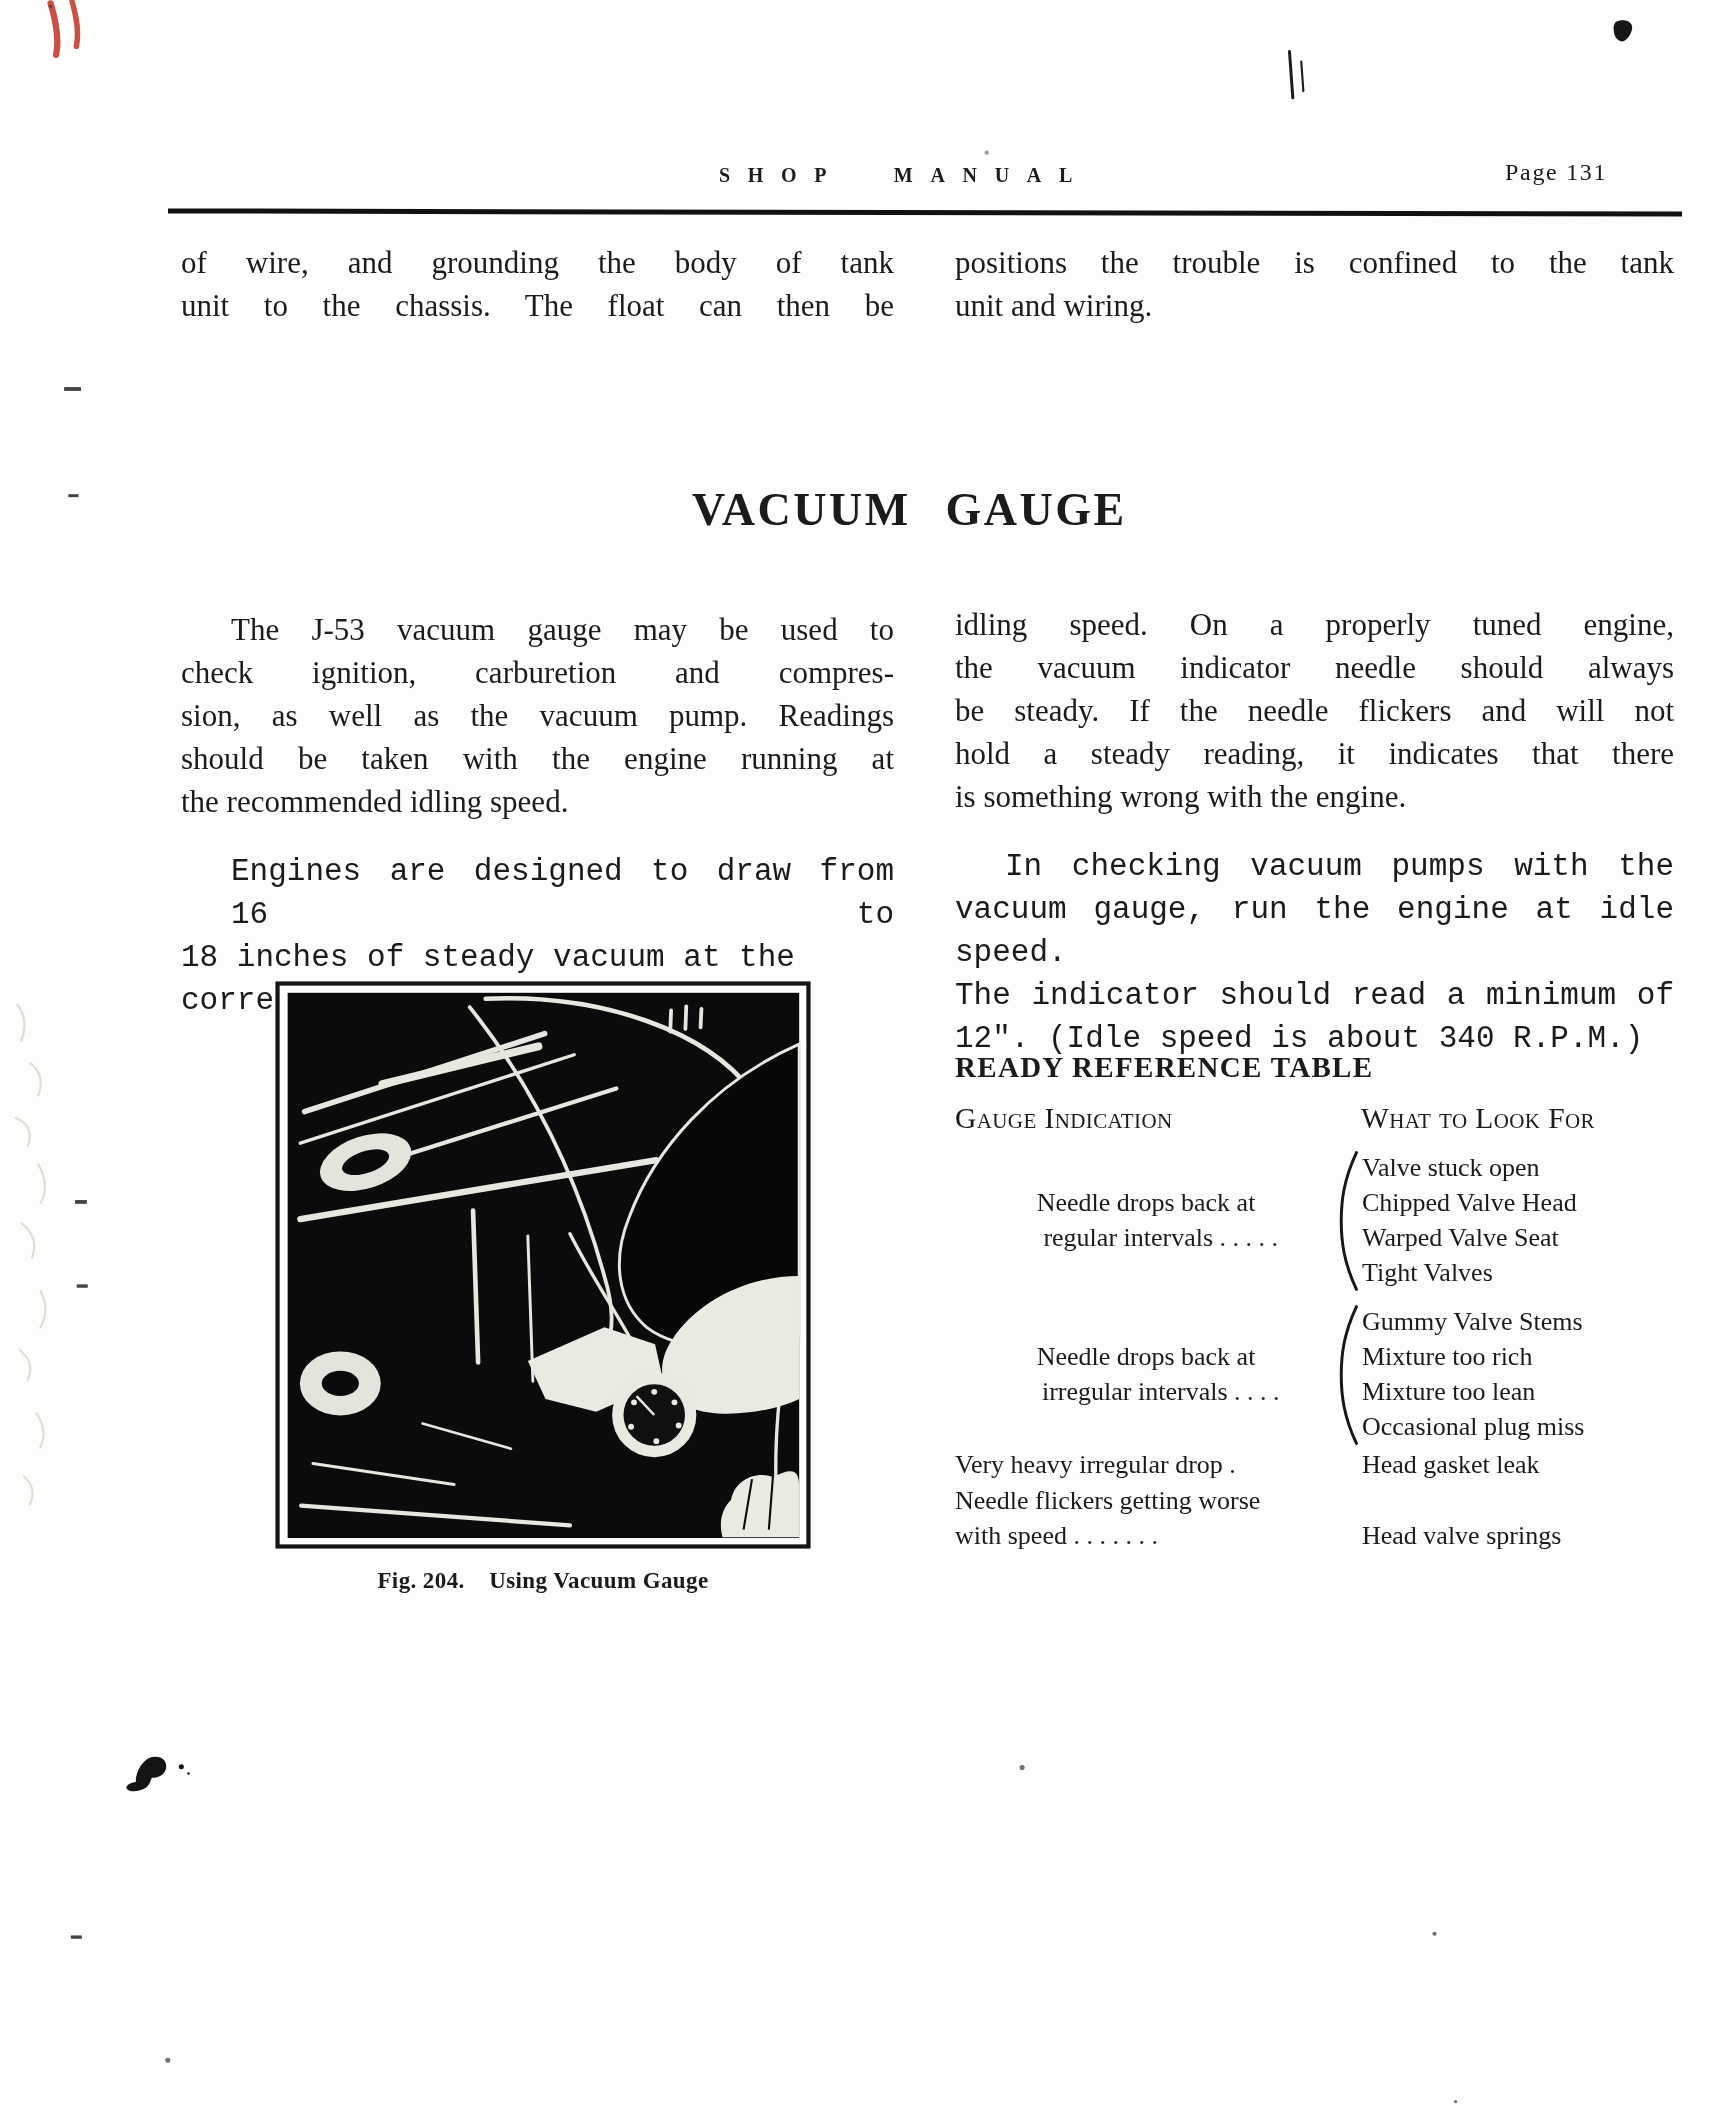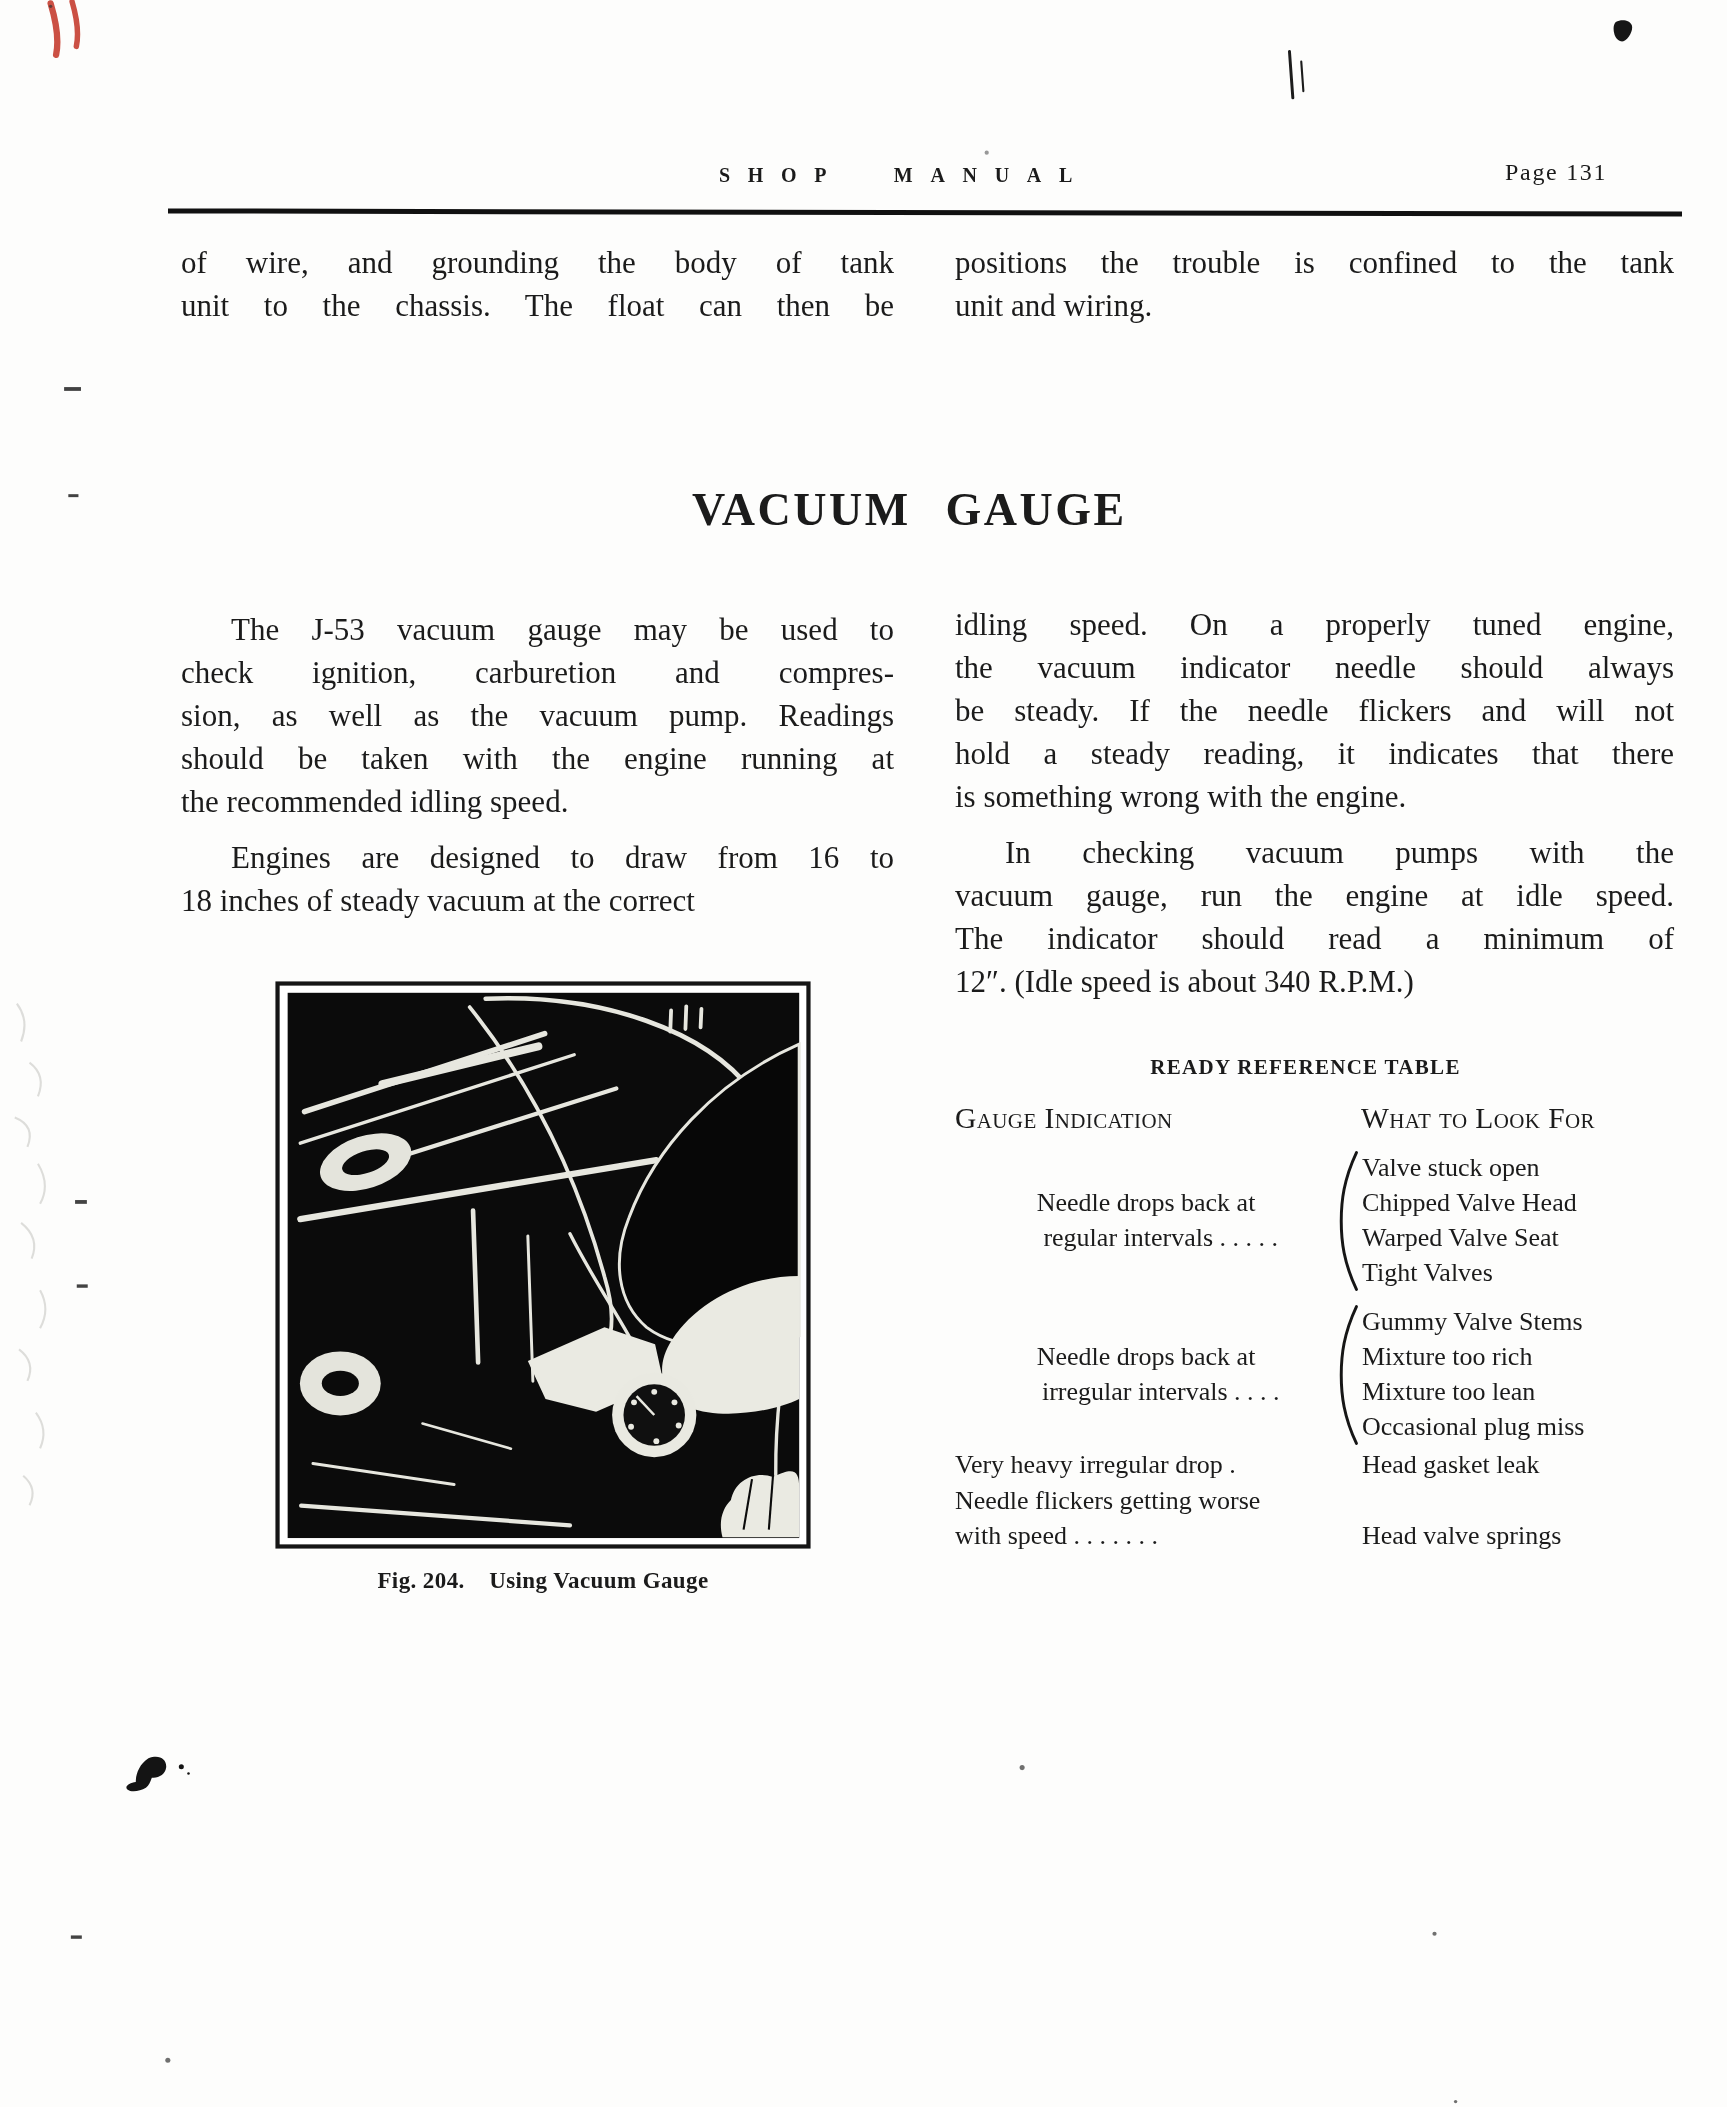--- a/index.html
+++ b/index.html
@@ -8,31 +8,31 @@
   .abs{position:absolute;}
   
   .hdr-title{left:719px;top:164px;font-size:20px;letter-spacing:17.7px;word-spacing:28px;font-weight:600;}
   .hdr-page{left:1505px;top:159px;font-size:24px;letter-spacing:1.7px;}
   .hdr-rule{left:168px;top:210px;width:1514px;height:4.6px;background:#111;transform:rotate(0.12deg);}
   
   .coltext{font-size:31px;line-height:43px;}
   .jline{text-align:justify;text-align-last:justify;}
   .jlast{text-align:left;text-align-last:auto;}
   .ind{padding-left:50px;}
-  .para2{margin-top:13px;}
+  .para2{margin-top:27px;font-family:Liberation Mono, monospace;}
   
   .sec-head{left:692px;top:483px;font-size:46px;font-weight:bold;letter-spacing:2.5px;word-spacing:21px;}
   
   .figure{left:275px;top:981px;width:536px;height:568px;}
   .figcap{left:275px;top:1568px;width:536px;text-align:center;font-size:23px;font-weight:bold;letter-spacing:0.4px;}
   .figcap .cap2{margin-left:24.5px;}
   
   .rrt{left:955px;top:1050px;width:736px;font-size:26px;line-height:35px;}
-  .rrt-title{width:100%;box-sizing:border-box;padding-right:35px;text-align:center;
-             font-size:21px;letter-spacing:1.3px;font-weight:600;}
+  .rrt-title{width:100%;box-sizing:border-box;padding-right:35px;
+             font-size:29px;letter-spacing:1.3px;font-weight:600;}
   .rrt-heads{display:flex;margin-top:16px;font-variant:small-caps;font-size:29.5px;letter-spacing:0.4px;}
   .rrt-heads .h1{width:406px;}
   .rrt-row{display:flex;align-items:flex-start;}
   .rrt-left{width:382px;text-align:center;}
   .rrt-left.pt1{padding-top:35px;}
   .rrt-left .l2{padding-left:29.5px;}
   .rrt-leftwide{width:407px;}
   .rrt-bracecol{width:25px;height:142px;}
   .rrt-causes div{height:35px;}
   .mt-r1{margin-top:14.3px;}

